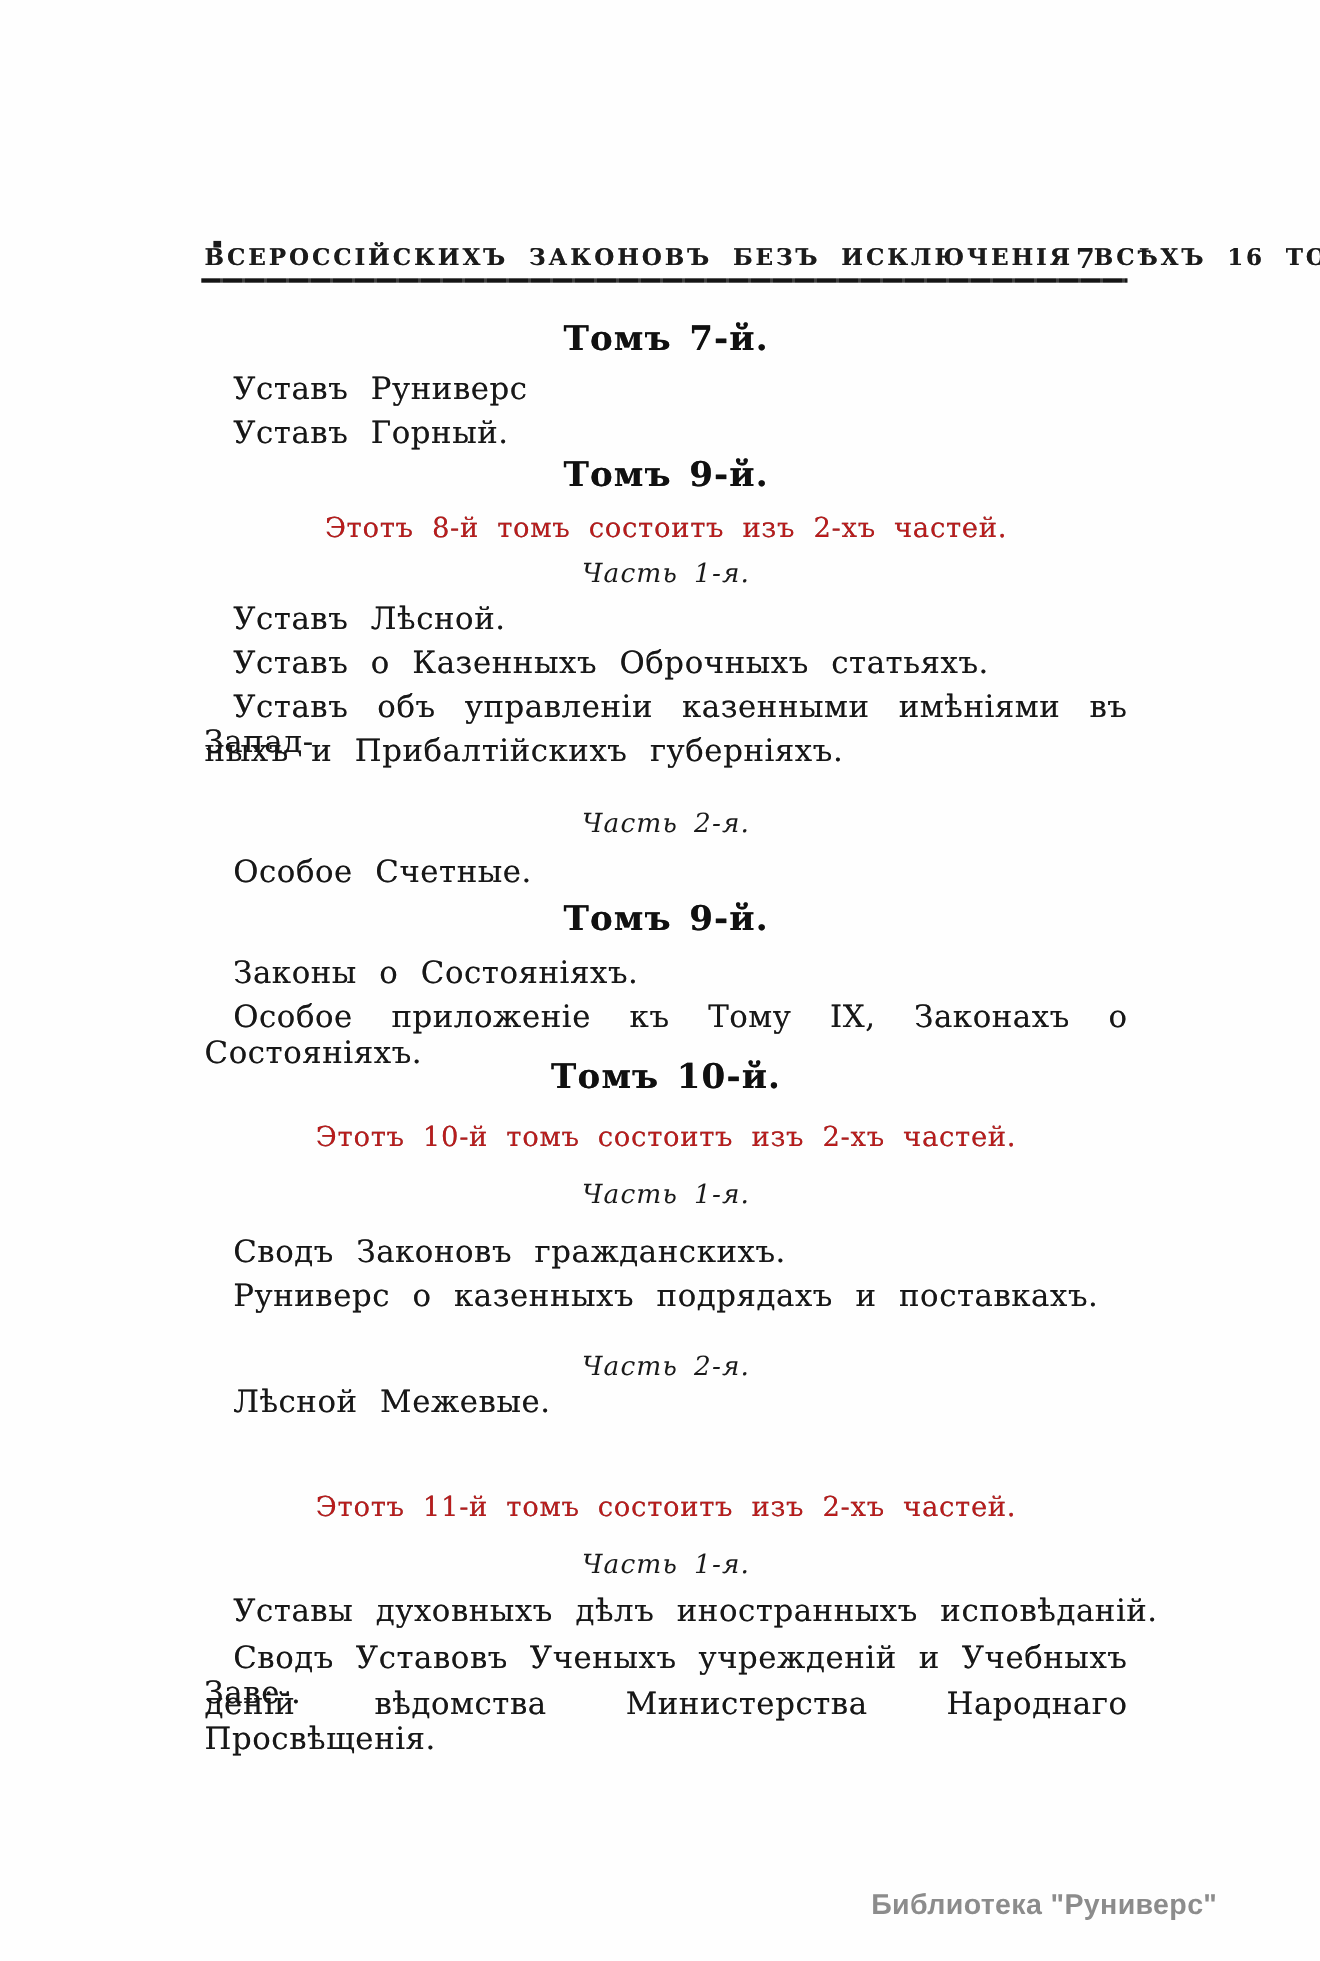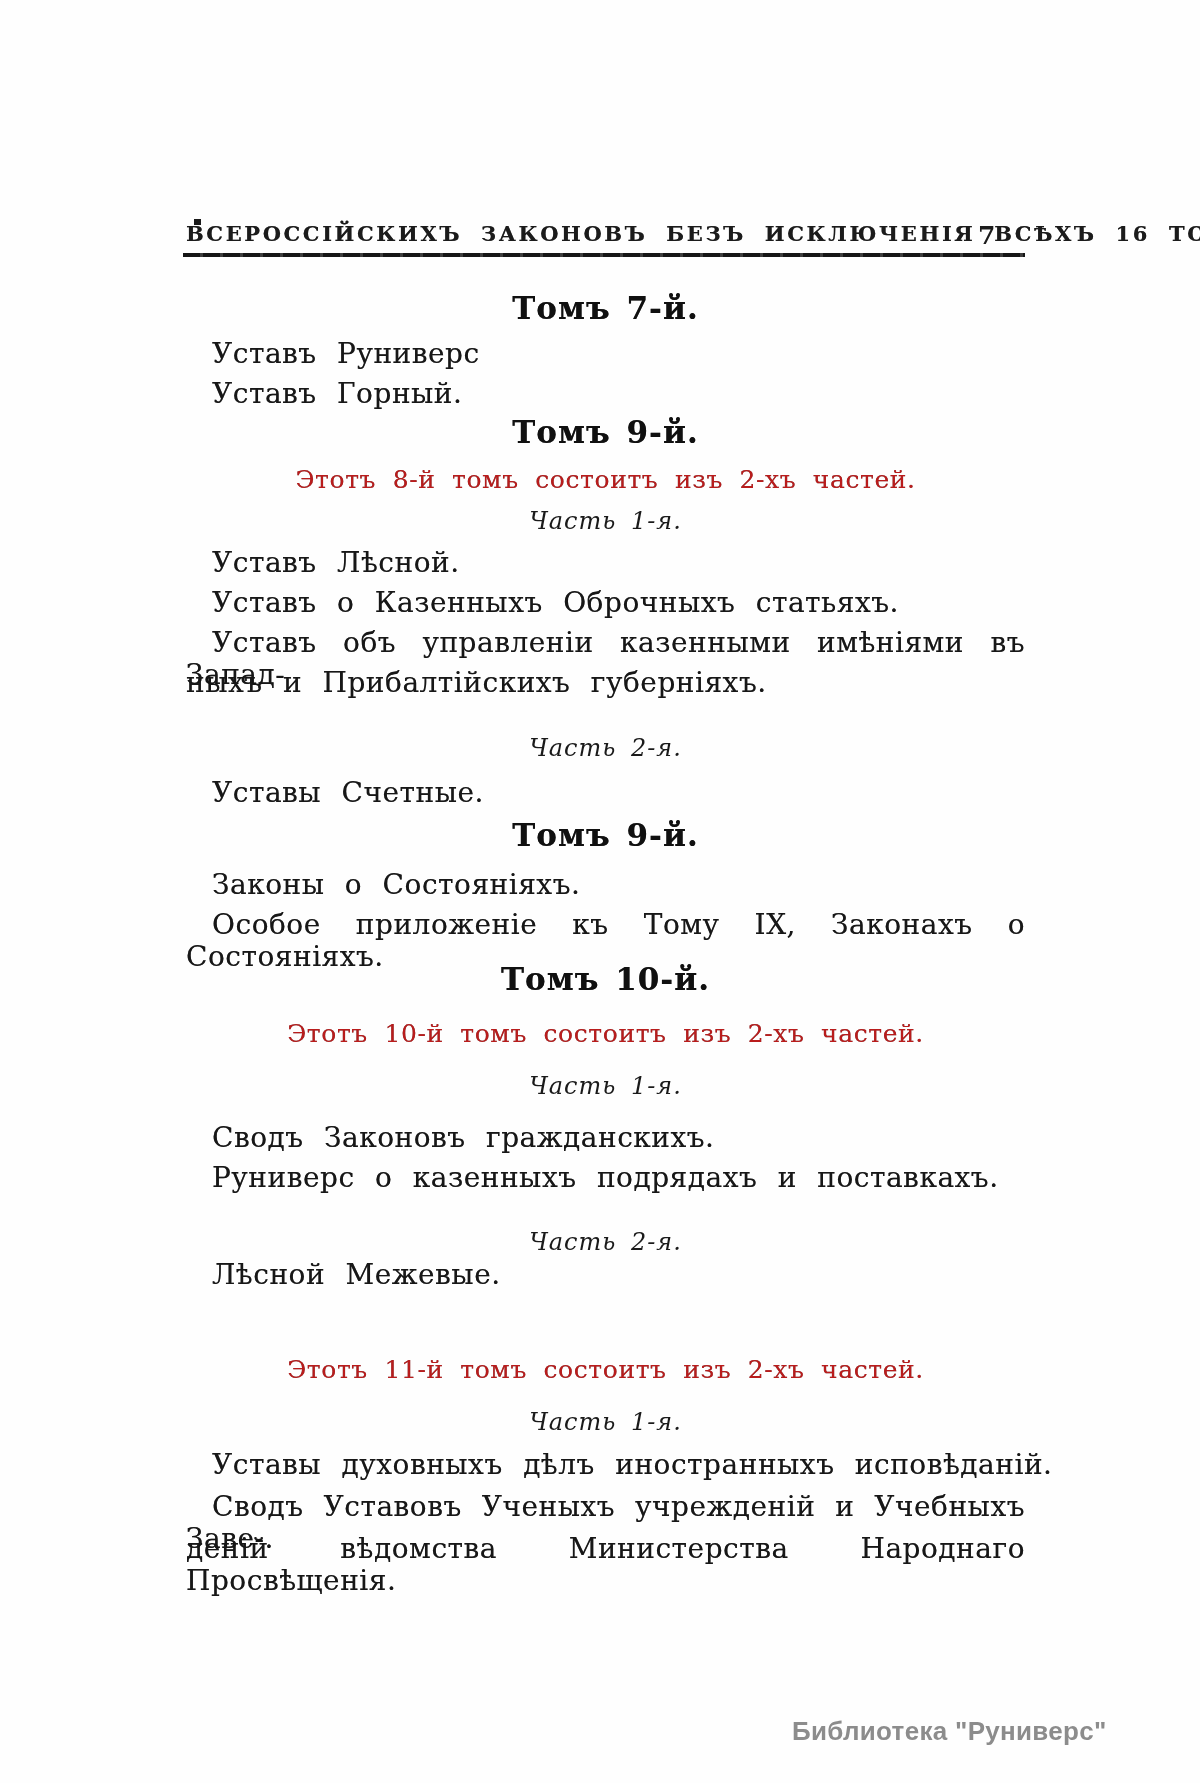--- a/index.html
+++ b/index.html
@@ -79,21 +79,21 @@
   <div class="abs entry" style="top:378px">Уставъ Горный.</div>
 
   <div class="abs tom-heading" style="top:415px">Томъ 9-й.</div>
   <div class="abs note-line" style="top:466px">Этотъ 8-й томъ состоитъ изъ 2-хъ частей.</div>
   <div class="abs part-heading" style="top:508px">Часть 1-я.</div>
   <div class="abs entry" style="top:547px">Уставъ Лѣсной.</div>
   <div class="abs entry" style="top:587px">Уставъ о Казенныхъ Оброчныхъ статьяхъ.</div>
   <div class="abs entry justify-full" style="top:627px">Уставъ объ управленіи казенными имѣніями въ Запад-</div>
   <div class="abs entry cont" style="top:667px">ныхъ и Прибалтійскихъ губерніяхъ.</div>
   <div class="abs part-heading" style="top:735px">Часть 2-я.</div>
-  <div class="abs entry" style="top:777px">Уставы Счетные.</div>
+  <div class="abs entry" style="top:777px">Особое Счетные.</div>
 
   <div class="abs tom-heading" style="top:818px">Томъ 9-й.</div>
   <div class="abs entry" style="top:869px">Законы о Состояніяхъ.</div>
   <div class="abs entry justify-full" style="top:909px">Особое приложеніе къ Тому IX, Законахъ о Состояніяхъ.</div>
 
   <div class="abs tom-heading" style="top:962px">Томъ 10-й.</div>
   <div class="abs note-line" style="top:1020px">Этотъ 10-й томъ состоитъ изъ 2-хъ частей.</div>
   <div class="abs part-heading" style="top:1073px">Часть 1-я.</div>
   <div class="abs entry" style="top:1122px">Сводъ Законовъ гражданскихъ.</div>
   <div class="abs entry" style="top:1162px">Руниверс о казенныхъ подрядахъ и поставкахъ.</div>

